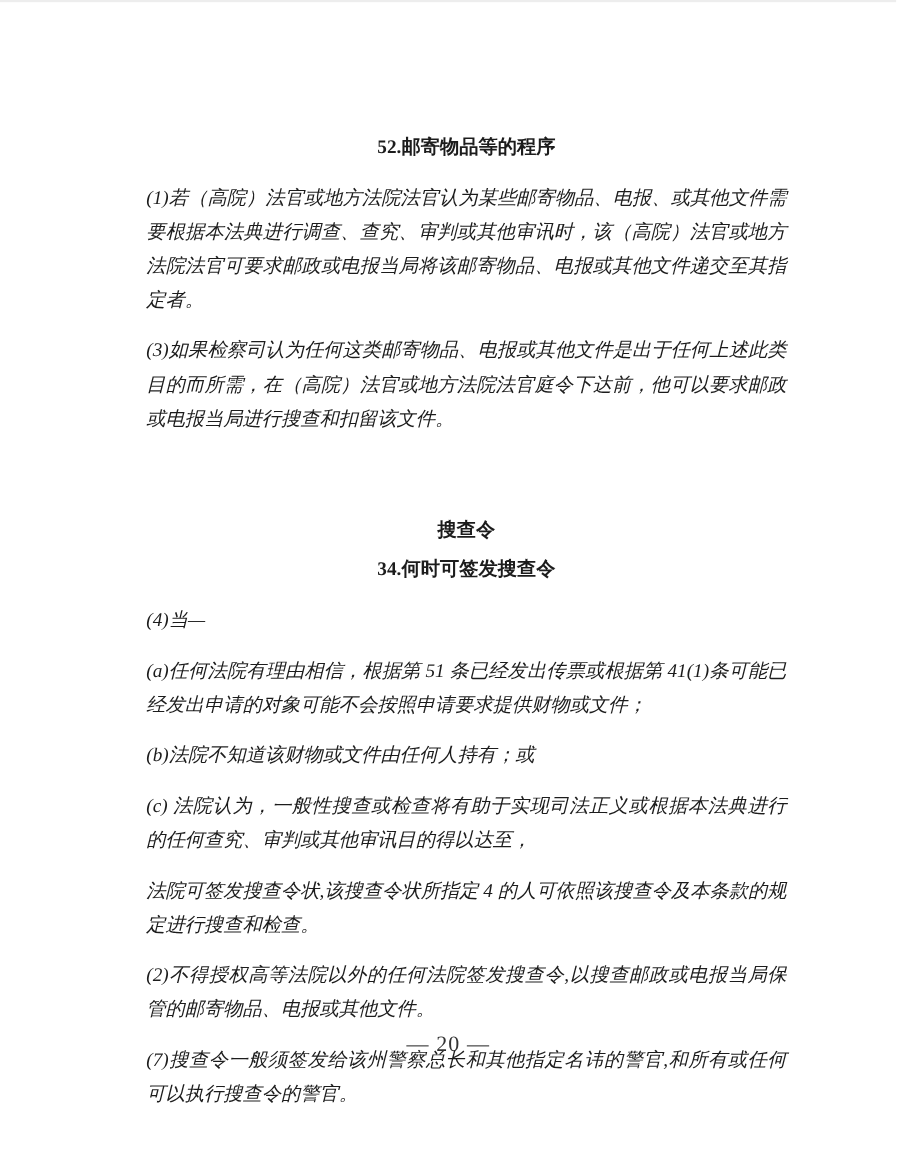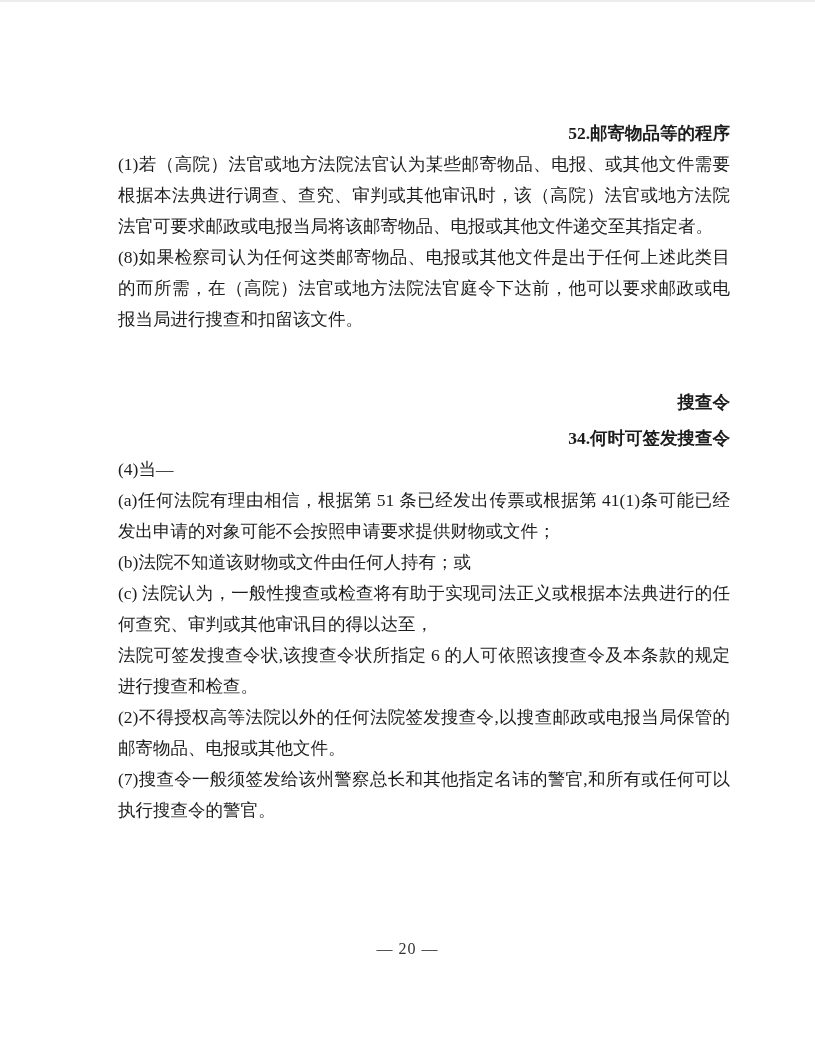--- a/index.html
+++ b/index.html
@@ -32,65 +32,65 @@
     line-height: 31px;
     text-align: justify;
     text-justify: inter-character;
     word-break: break-all;
   }
 
   .content h2 {
     font-size: 17.5px;
     line-height: 31px;
     font-weight: bold;
-    text-align: right;
+    text-align: center;
   }
 
-  .content p { margin: 0; }
+  .content p { margin: 15px; font-style: italic; }
 
   .sec-53 { margin-top: 35px; }
-  .chapter-heading { margin-top: 52px; }
+  .chapter-heading { margin-top: 70px; }
   .sec-54 { margin-top: 5px; }
 
   .footer {
     position: absolute;
     top: 939px;
     left: 0;
     width: 100%;
     text-align: center;
-    font-size: 16px;
+    font-size: 20px;
     line-height: 20px;
     color: #333333;
     letter-spacing: 1px;
   }
 </style>
 </head>
 <body>
 
 <div class="page">
   <div class="scan-edge"></div>
 
   <div class="content">
 
     <section>
       <h2>52.邮寄物品等的程序</h2>
       <p>(1)若（高院）法官或地方法院法官认为某些邮寄物品、电报、或其他文件需要根据本法典进行调查、查究、审判或其他审讯时，该（高院）法官或地方法院法官可要求邮政或电报当局将该邮寄物品、电报或其他文件递交至其指定者。</p>
-      <p>(8)如果检察司认为任何这类邮寄物品、电报或其他文件是出于任何上述此类目的而所需，在（高院）法官或地方法院法官庭令下达前，他可以要求邮政或电报当局进行搜查和扣留该文件。</p>
+      <p>(3)如果检察司认为任何这类邮寄物品、电报或其他文件是出于任何上述此类目的而所需，在（高院）法官或地方法院法官庭令下达前，他可以要求邮政或电报当局进行搜查和扣留该文件。</p>
     </section>
 
 
     <h2 class="chapter-heading">搜查令</h2>
 
     <section class="sec-54">
       <h2>34.何时可签发搜查令</h2>
       <p>(4)当—</p>
       <p>(a)任何法院有理由相信，根据第 51 条已经发出传票或根据第 41(1)条可能已经发出申请的对象可能不会按照申请要求提供财物或文件；</p>
       <p>(b)法院不知道该财物或文件由任何人持有；或</p>
       <p>(c) 法院认为，一般性搜查或检查将有助于实现司法正义或根据本法典进行的任何查究、审判或其他审讯目的得以达至，</p>
-      <p>法院可签发搜查令状,该搜查令状所指定 6 的人可依照该搜查令及本条款的规定进行搜查和检查。</p>
+      <p>法院可签发搜查令状,该搜查令状所指定 4 的人可依照该搜查令及本条款的规定进行搜查和检查。</p>
       <p>(2)不得授权高等法院以外的任何法院签发搜查令,以搜查邮政或电报当局保管的邮寄物品、电报或其他文件。</p>
       <p>(7)搜查令一般须签发给该州警察总长和其他指定名讳的警官,和所有或任何可以执行搜查令的警官。</p>
     </section>
 
   </div>
 
   <div class="footer">
     <span>— 20 —</span>
   </div>
 </div>

